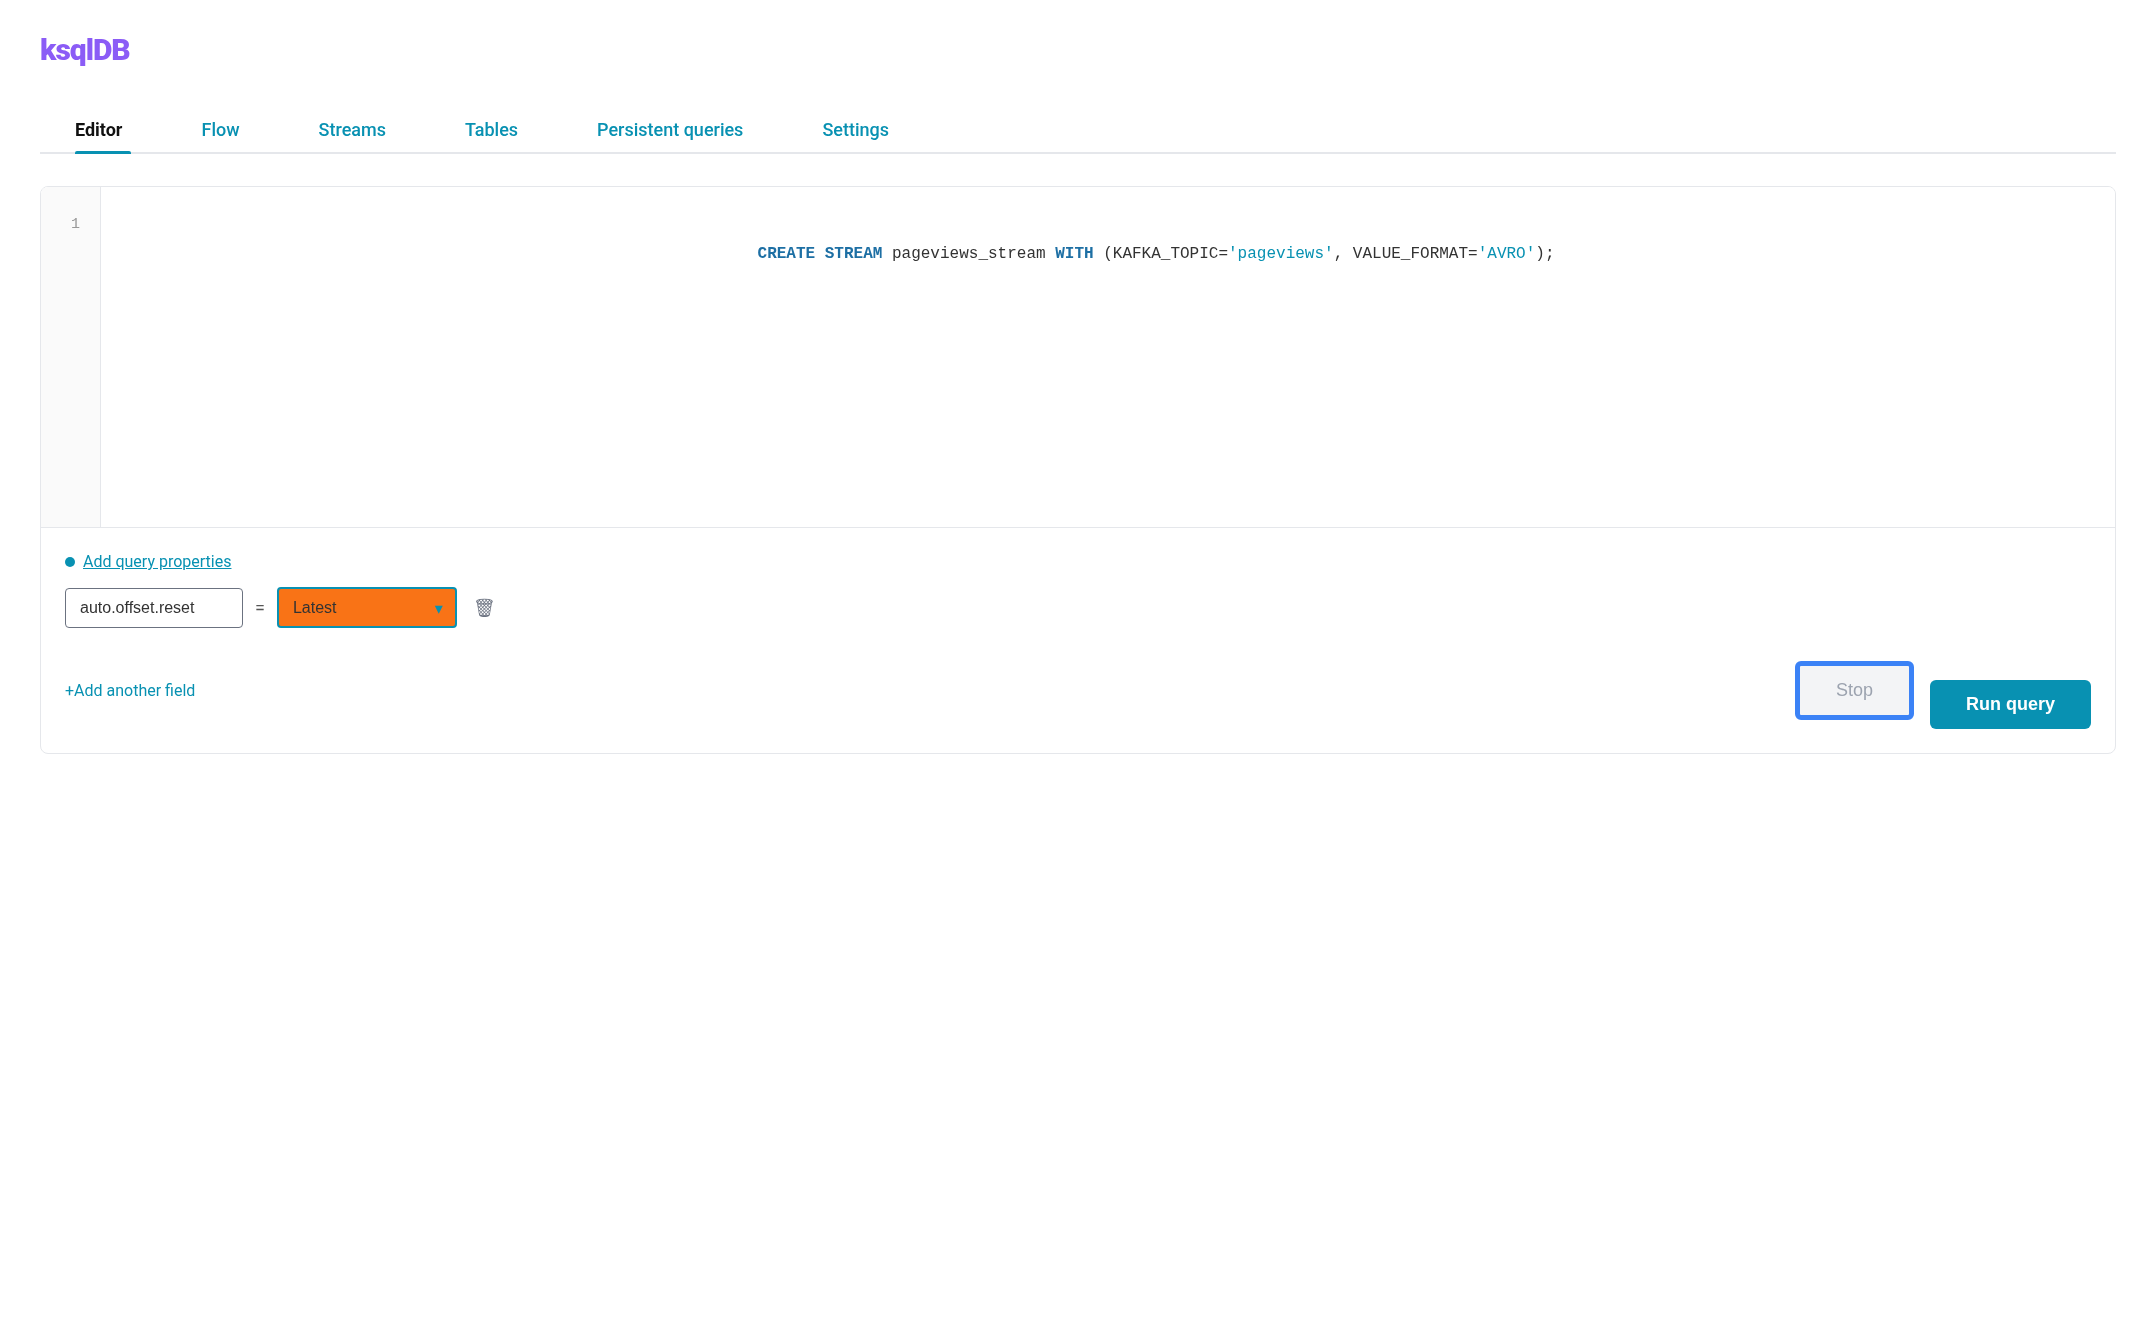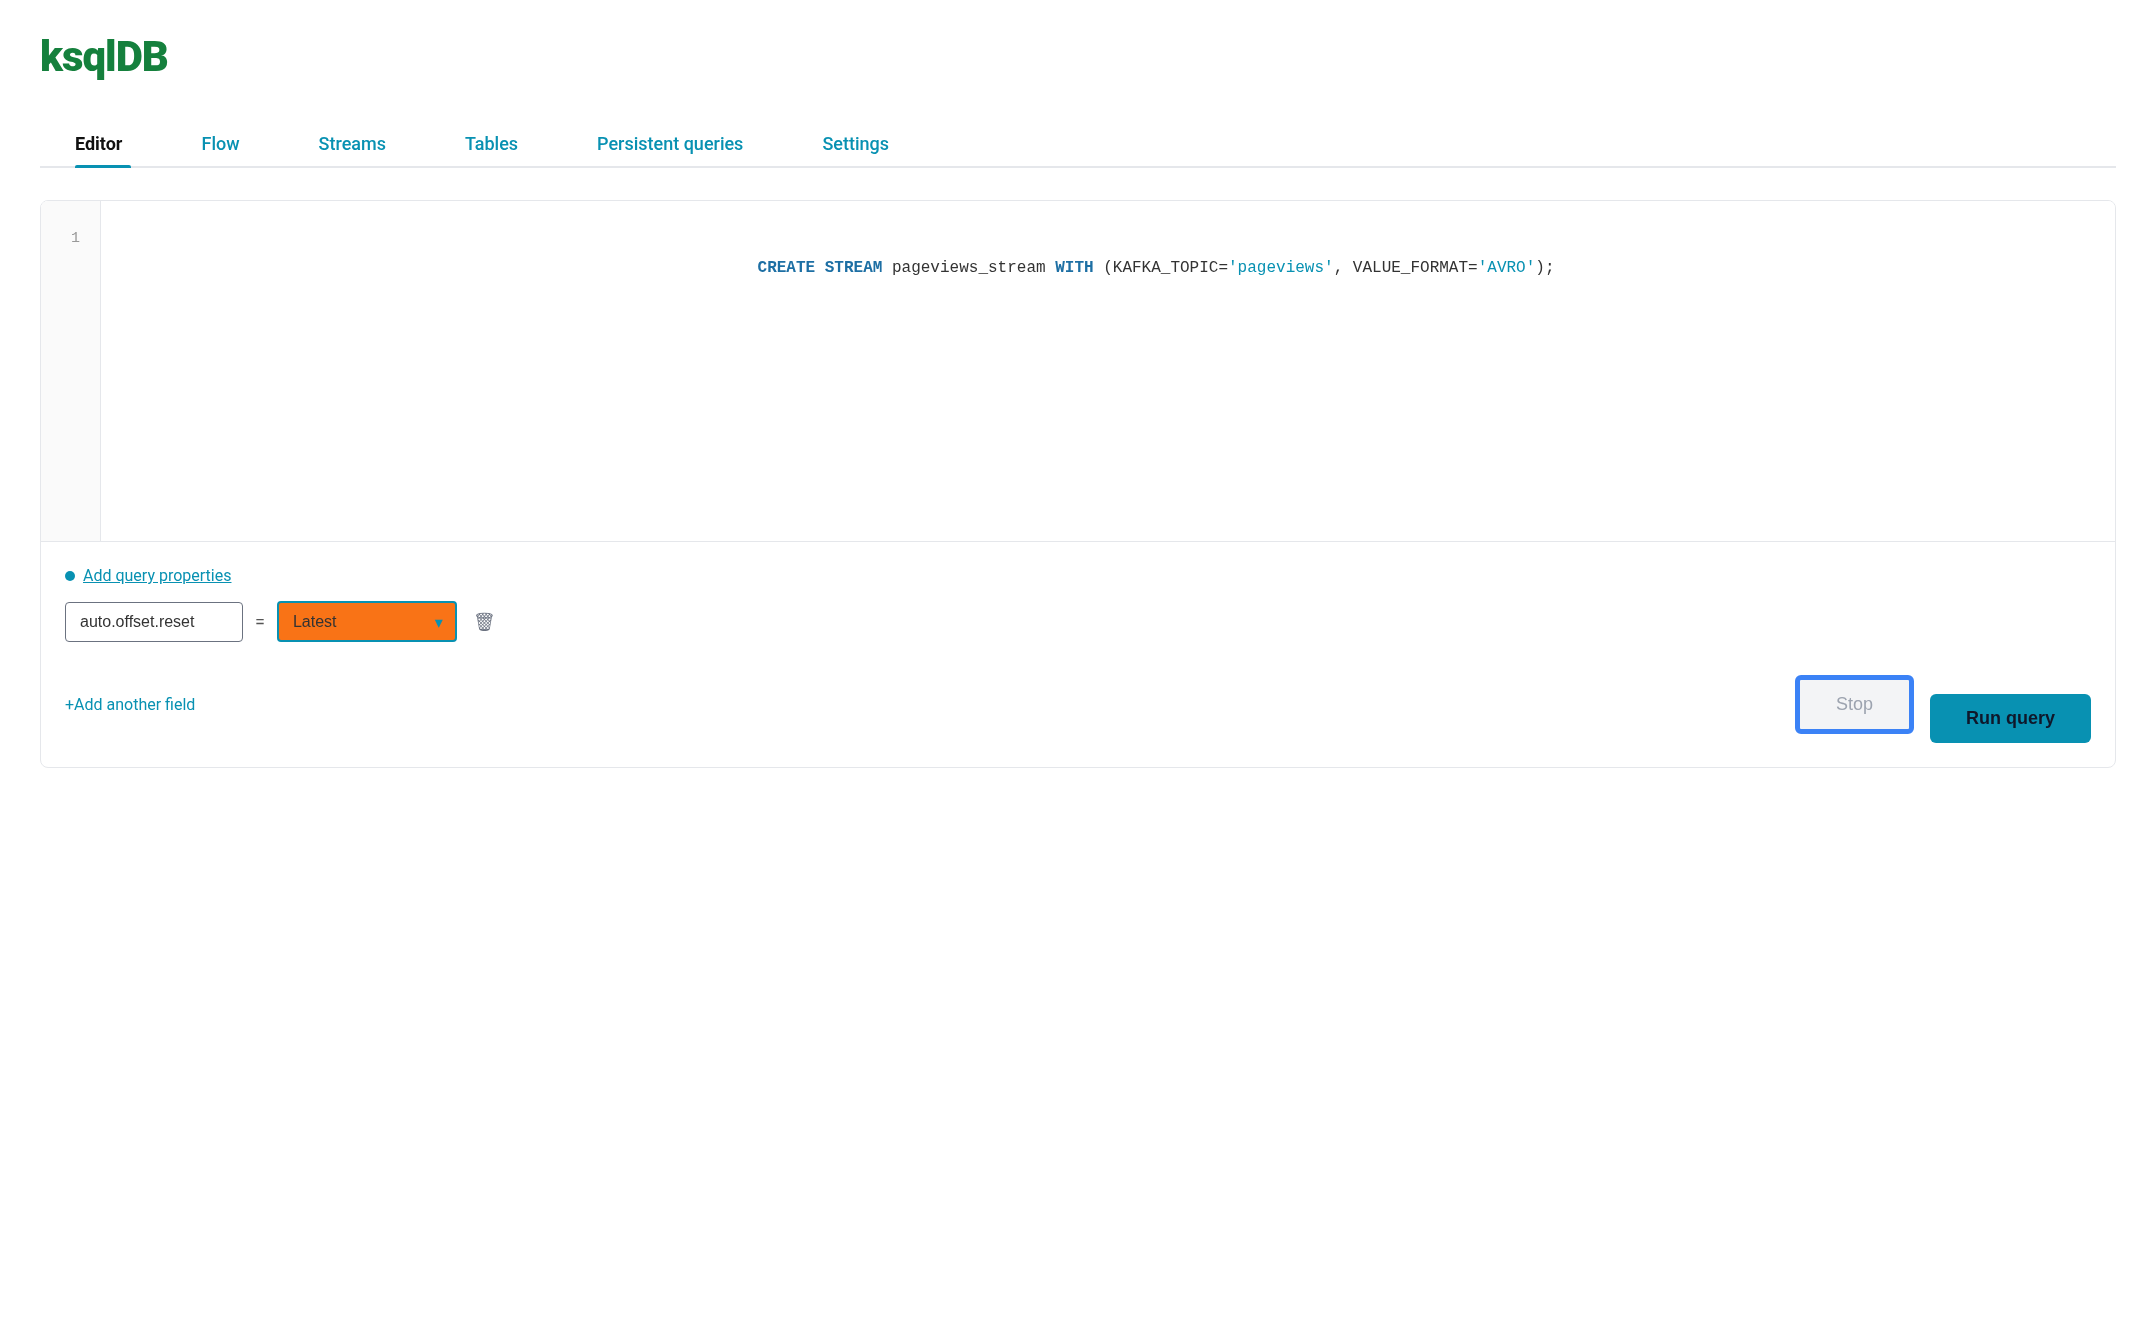--- a/index.html
+++ b/index.html
@@ -13,23 +13,23 @@
       background: #ffffff;
       color: #333;
       min-height: 100vh;
     }
 
     .header {
       padding: 32px 40px 0 40px;
     }
 
     .logo {
-      font-size: 42px;
+      font-size: 30px;
       font-weight: 900;
-      color: #15803d;
+      color: #8b5cf6;
       letter-spacing: -1px;
       margin-bottom: 40px;
     }
 
     .nav {
       display: flex;
       align-items: center;
       gap: 0;
       border-bottom: 2px solid #e5e7eb;
       position: relative;
@@ -247,21 +247,21 @@
       font-size: 18px;
       font-weight: 500;
       cursor: pointer;
     }
 
     .run-button {
       padding: 14px 36px;
       border: none;
       border-radius: 6px;
       background: #0891b2;
-      color: #0f172a;
+      color: #ffffff;
       font-size: 18px;
       font-weight: 600;
       cursor: pointer;
       margin-top: 28px;
     }
   </style>
 </head>
 <body>
 
 <div class="header">

